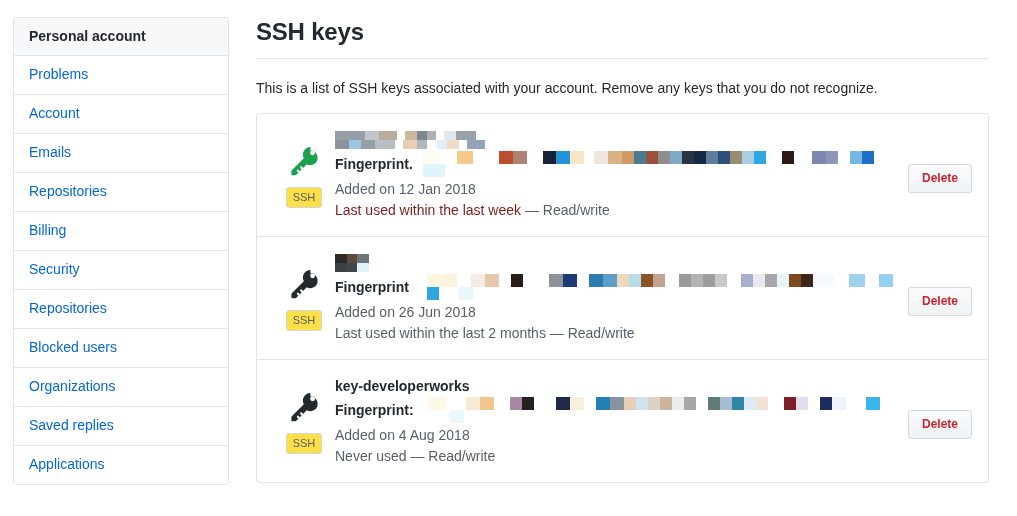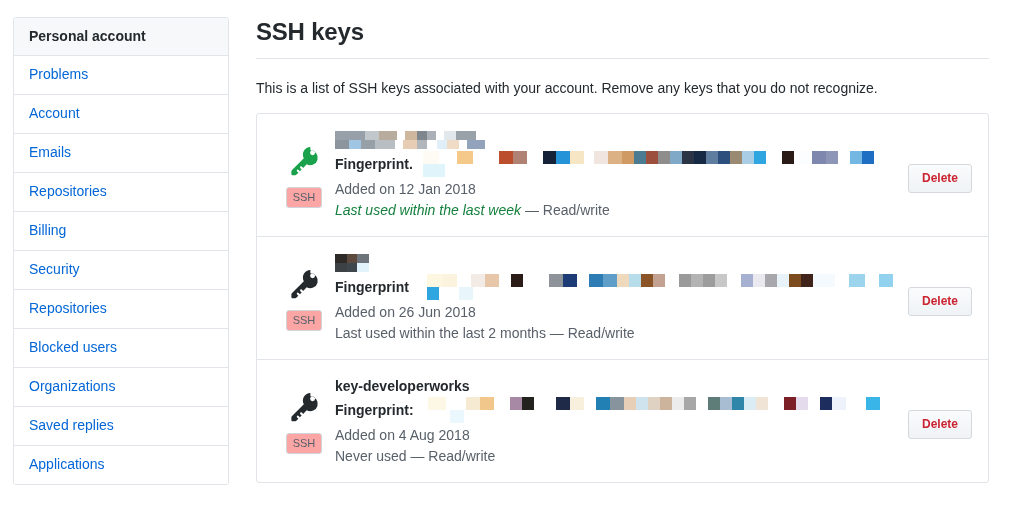--- a/index.html
+++ b/index.html
@@ -130,21 +130,21 @@
   }
   .key-glyph { line-height: 0; }
   .ssh-tag {
     margin-top: 9px;
     border: 1px solid #d1d5da;
     border-radius: 3px;
     font-size: 11px;
     line-height: 12px;
     color: #586069;
     padding: 3px 6px 4px 6px;
-    background: #fca5a5;
+    background: #fde047;
   }
 
   .key-info {
     flex: 1 1 auto;
     min-width: 0;
     padding-top: 1px;
   }
   .key-title {
     font-size: 14px;
     font-weight: bold;
@@ -168,21 +168,21 @@
     color: #586069;
     line-height: 20px;
     margin-top: 2px;
   }
   .key-usage {
     font-size: 14px;
     color: #586069;
     line-height: 20px;
     margin-top: 1px;
   }
-  .key-usage .used-recent { color: #15803d; font-style: italic; }
+  .key-usage .used-recent { color: #7f1d1d; }
 
   
   .mosaic { display: inline-block; line-height: 0; vertical-align: middle; }
   .mosaic i { display: inline-block; vertical-align: top; }
 
   .key-action {
     flex: 0 0 auto;
     padding-top: 34px;
     padding-left: 10px;
   }

